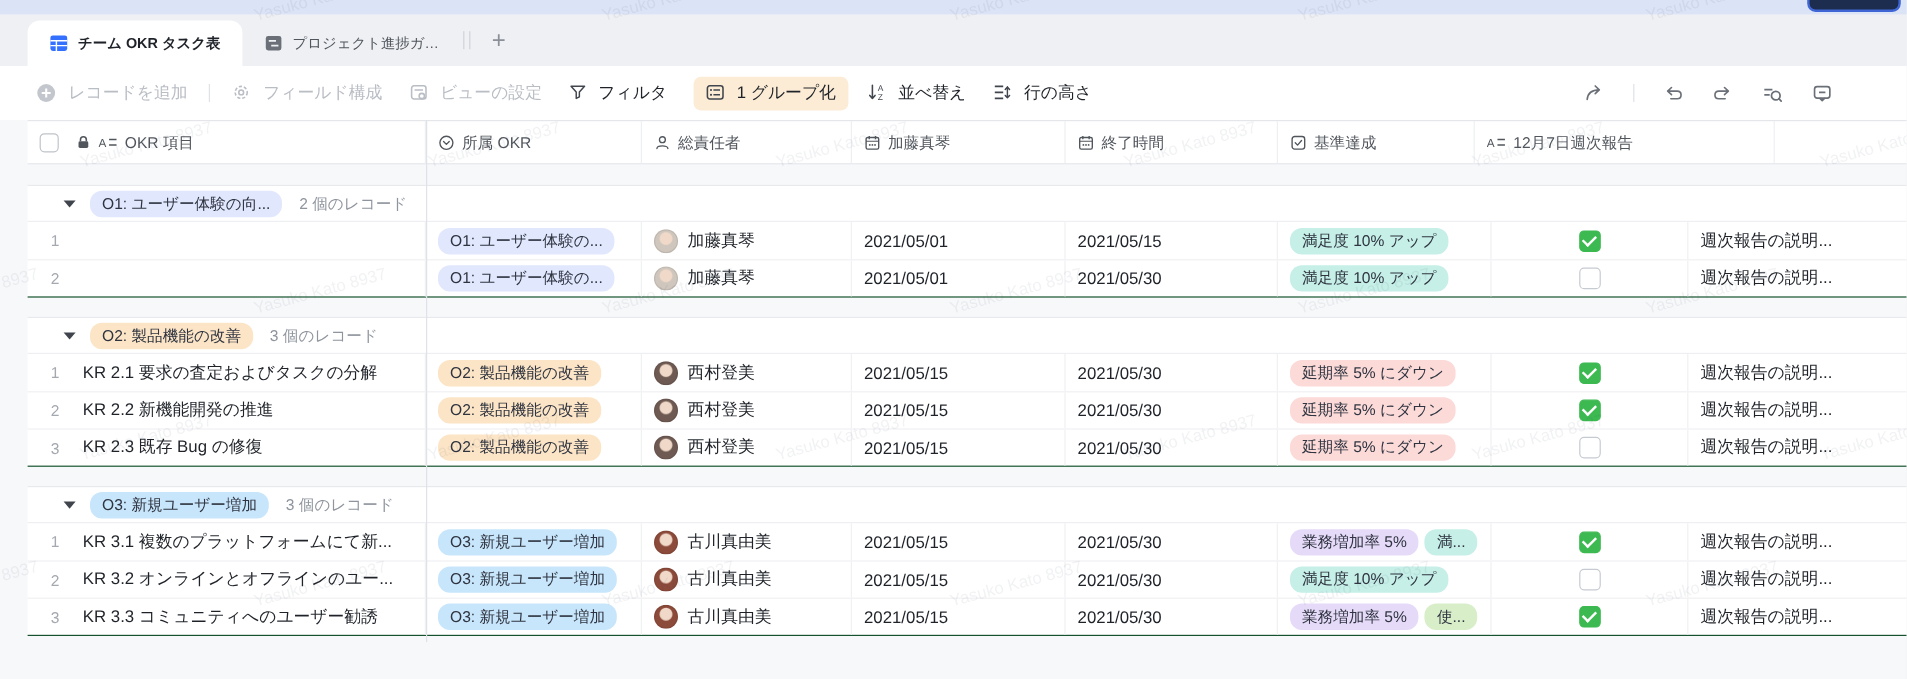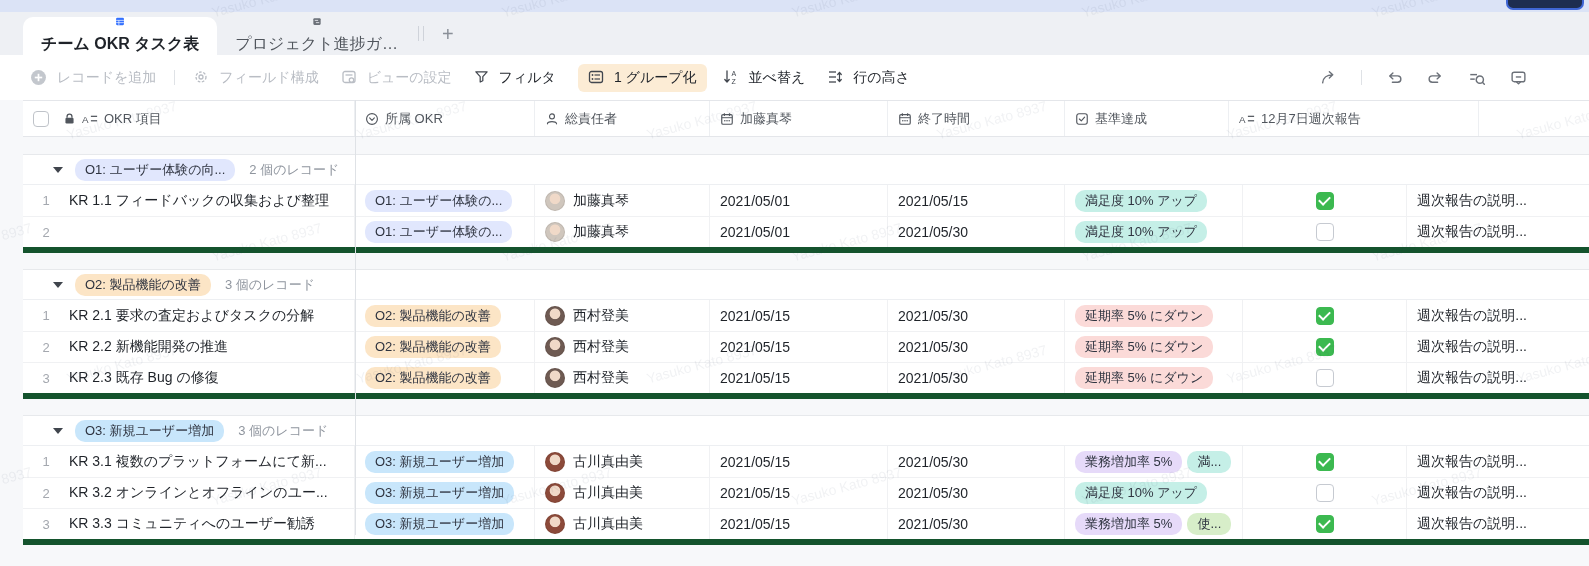--- a/index.html
+++ b/index.html
@@ -8,21 +8,21 @@
     font-family:"Liberation Sans","DejaVu Sans",sans-serif;
     background:#f2f3f6; position:relative; color:#1f2329;
   }
   
   .topstrip { height:12px; background:var(--topstrip,#dbe3f6); position:relative; z-index:5; }
   .corner-btn { position:absolute; right:5px; top:-17px; width:78px; height:27px;
     background:var(--corner-button,#1d2d50); border:2px solid #3f66d4; border-radius:7px; }
   
   .tabbar { height:43px; background:#eef0f4; display:flex; align-items:flex-end; padding-left:23px; }
   .tab { display:flex; align-items:center; gap:8px; padding:0 18px; height:38px;
-    font-size:16px; color:#51565d; cursor:default; white-space:nowrap;flex-direction:column; }
+    font-size:12px; color:#51565d; cursor:default; white-space:nowrap; }
   .tab.active { background:#fff; border-radius:10px 10px 0 0; color:#1f2329; font-weight:bold; }
   .tab-divider { width:1px; height:15px; background:#cfd3da; align-self:center; margin:0 2px; }
   .tab-add { align-self:center; color:#8a8f98; font-size:20px; padding:0 16px; line-height:36px; }
   
   .toolbar { height:45px; background:#fff; display:flex; align-items:center; padding:0 0 0 30px; }
   .tbtn { display:flex; align-items:flex-start; gap:10px; font-size:14px; color:#1f2329; margin-right:22px; white-space:nowrap; }
   .tbtn svg { display:block; }
   .tbtn.disabled { color:#b9bdc4; }
   .tbtn.grouped { background:var(--toolbar-group-bg,#fcecd5); border-radius:6px; padding:5px 10px; margin-right:16px; }
   .tb-divider { width:1px; height:15px; background:#dfe2e6; margin:0 18px 0 -4px; }
@@ -32,21 +32,21 @@
   .table-area { position:relative; background:#f7f8fa; height:466px; padding-left:23px; overflow:hidden; }
   .vline { position:absolute; left:355px; top:0; bottom:31px; width:1px; background:#dfe2e6; z-index:3; }
   .header-row { display:flex; height:37px; background:#fff; border-top:1px solid #e4e6ea; border-bottom:1px solid #e4e6ea; }
   .hcell { display:flex; align-items:center; gap:6px; padding:0 10px; font-size:13px; color:#51565d;
     border-right:1px solid #edeff2; overflow:hidden; white-space:nowrap; flex:none; }
   .hcell svg { flex:none; }
   .hcheckbox { width:16px; height:16px; border:1px solid #bfc3c9; border-radius:4px; background:#fff; margin-right:8px; flex:none; }
   .c1 { width:332px; } .c2 { width:180px; } .c3 { width:175px; } .c4 { width:178px; }
   .c5 { width:177px; } .c6 { width:178px; } .c7 { width:164px; } .c8 { width:250px; }
   .groups { padding-top:17px; }
-  .group { background:#fff; border-top:1px solid #e7e9ec; border-bottom:6px solid #14532d; margin-bottom:16px; }
+  .group { background:#fff; border-top:1px solid #e7e9ec; border-bottom:1px solid #14532d; margin-bottom:16px; }
   .group-header { height:30px; display:flex; align-items:center; border-bottom:1px solid #edeff2; }
   .tri { width:0; height:0; border-left:5px solid transparent; border-right:5px solid transparent;
     border-top:6px solid #40454d; margin:0 12px 0 30px; flex:none; }
   .count { color:#8f959e; font-size:13px; margin-left:14px; }
   .row { display:flex; height:31px; }
   .rows .row + .row { border-top:1px solid #f0f1f3; }
   .cell { display:flex; align-items:center; overflow:hidden; white-space:nowrap;
     padding:0 10px; border-right:1px solid #f0f1f3; font-size:14px; color:#1f2329; flex:none; }
   .cell.c1 { padding-left:0; }
   .num { width:46px; flex:none; color:#a4a8af; font-size:13px; display:flex; justify-content:center; }
@@ -267,21 +267,20 @@
   <section class="group">
     <div class="group-header">
       <span class="tri"></span>
       <span class="pill group-pill lavender">O1: ユーザー体験の向...</span>
       <span class="count">2 個のレコード</span>
     </div>
     <div class="rows">
   <div class="row">
     <div class="cell c1">
       <span class="num">1</span>
-      <span class="title">KR 1.1 フィードバックの収集および整理</span>
     </div>
     <div class="cell c2">
       <span class="pill tag lavender">O1: ユーザー体験の...</span>
     </div>
     <div class="cell c3">
       <span class="avatar" style="background: radial-gradient(circle at 50% 38%, rgb(240, 217, 200) 34%, rgb(207, 198, 189) 40%);"></span>
       <span class="owner-name">加藤真琴</span>
     </div>
     <div class="cell c4">
       <span class="date">2021/05/01</span>

